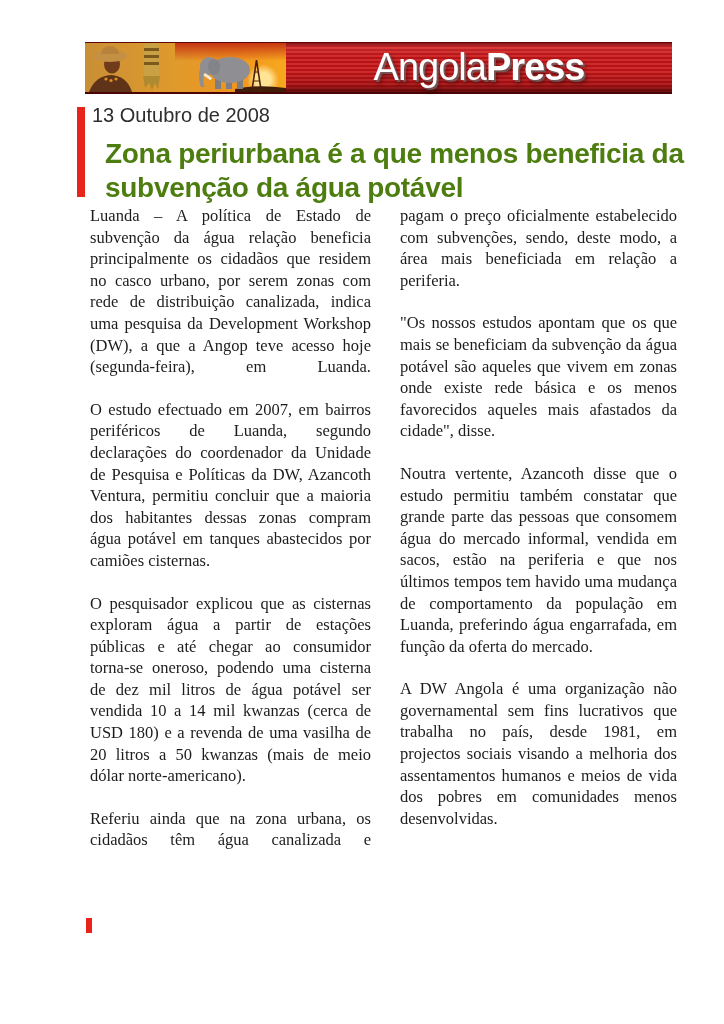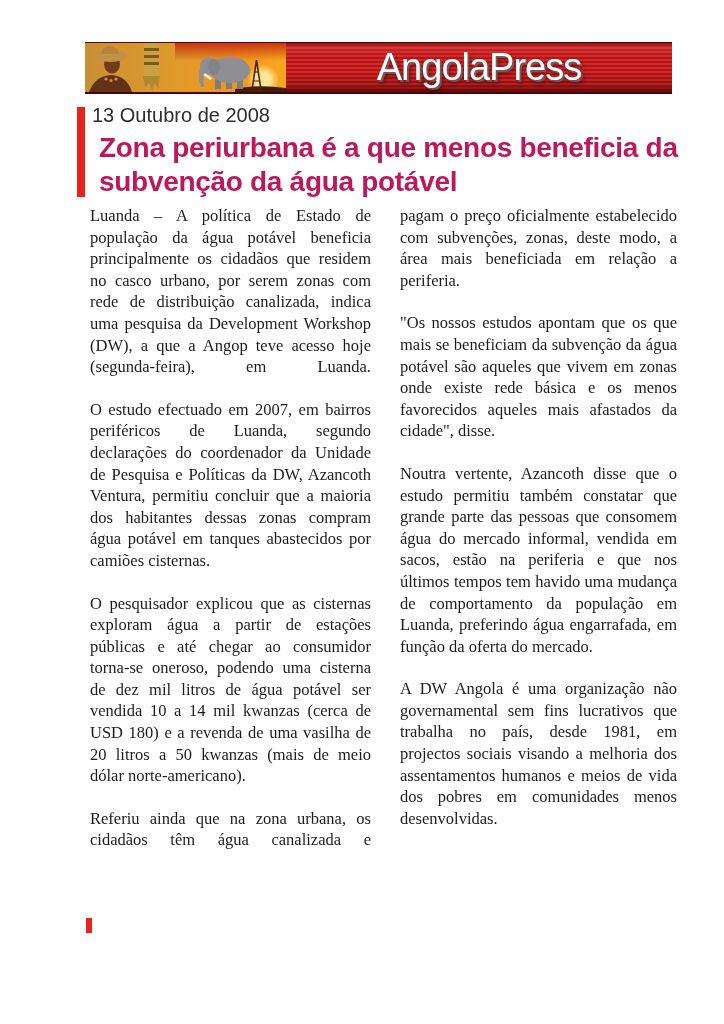--- a/index.html
+++ b/index.html
@@ -18,31 +18,31 @@
   }
   .banner-photo{position:absolute;left:0;top:0;width:201px;height:49px;display:block;}
   .brand{
     position:absolute;left:201px;right:0;top:0;height:100%;
     display:flex;align-items:center;justify-content:center;
     color:#ffffff;font-family:"Liberation Sans",sans-serif;font-size:38px;letter-spacing:-1px;
     text-shadow:2px 2px 0 rgba(110,110,110,.7), 3px 4px 4px rgba(0,0,0,.45);
     white-space:nowrap;
     border-radius:14px;
   }
-  .brand .bold{font-weight:normal;}
+  .brand .bold{font-weight:bold;}
   
   .accent-bar{position:absolute;left:77px;top:107px;width:8px;height:90px;background:#e8231c;}
   .article-date{
     position:absolute;left:92px;top:104px;
     font-family:"Liberation Sans",sans-serif;font-size:20px;color:#2e2e2e;
   }
   .article-headline{
-    position:absolute;left:92px;top:124px;width:586px;margin:7px;
+    position:absolute;left:92px;top:124px;width:586px;margin:13px;
     font-family:"Liberation Sans",sans-serif;font-weight:bold;
-    font-size:28px;line-height:34px;letter-spacing:-0.3px;color:#be185d;
+    font-size:28px;line-height:34px;letter-spacing:-0.3px;color:#4d7c0f;
   }
   
   .article-body{
     position:absolute;left:90px;top:205px;width:587px;
     display:flex;justify-content:space-between;
   }
   .col{width:281px;}
   .col.right{width:277px;}
   .col p{
     margin:0 0 21px 0;
@@ -118,27 +118,27 @@
         <span class="bold">Press</span>
     </div>
   </div>
 
   <div class="accent-bar"></div>
   <div class="article-date">13 Outubro de 2008</div>
   <h1 class="article-headline">Zona periurbana é a que menos beneficia da subvenção da água potável</h1>
 
   <div class="article-body">
     <div class="col left">
-      <p class="justify-last">Luanda – A política de Estado de população da água potável beneficia principalmente os cidadãos que residem no casco urbano, por serem zonas com rede de distribuição canalizada, indica uma pesquisa da Development Workshop (DW), a que a Angop teve acesso hoje (segunda-feira), em Luanda.</p>
+      <p class="justify-last">Luanda – A política de Estado de subvenção da água relação beneficia principalmente os cidadãos que residem no casco urbano, por serem zonas com rede de distribuição canalizada, indica uma pesquisa da Development Workshop (DW), a que a Angop teve acesso hoje (segunda-feira), em Luanda.</p>
       <p>O estudo efectuado em 2007, em bairros periféricos de Luanda, segundo declarações do coordenador da Unidade de Pesquisa e Políticas da DW, Azancoth Ventura, permitiu concluir que a maioria dos habitantes dessas zonas compram água potável em tanques abastecidos por camiões cisternas.</p>
       <p>O pesquisador explicou que as cisternas exploram água a partir de estações públicas e até chegar ao consumidor torna-se oneroso, podendo uma cisterna de dez mil litros de água potável ser vendida 10 a 14 mil kwanzas (cerca de USD 180) e a revenda de uma vasilha de 20 litros a 50 kwanzas (mais de meio dólar norte-americano).</p>
       <p class="justify-last">Referiu ainda que na zona urbana, os cidadãos têm água canalizada e</p>
     </div>
     <div class="col right">
-      <p>pagam o preço oficialmente estabelecido com subvenções, zonas, deste modo, a área mais beneficiada em relação a periferia.</p>
+      <p>pagam o preço oficialmente estabelecido com subvenções, sendo, deste modo, a área mais beneficiada em relação a periferia.</p>
       <p>"Os nossos estudos apontam que os que mais se beneficiam da subvenção da água potável são aqueles que vivem em zonas onde existe rede básica e os menos favorecidos aqueles mais afastados da cidade", disse.</p>
       <p>Noutra vertente, Azancoth disse que o estudo permitiu também constatar que grande parte das pessoas que consomem água do mercado informal, vendida em sacos, estão na periferia e que nos últimos tempos tem havido uma mudança de comportamento da população em Luanda, preferindo água engarrafada, em função da oferta do mercado.</p>
       <p>A DW Angola é uma organização não governamental sem fins lucrativos que trabalha no país, desde 1981, em projectos sociais visando a melhoria dos assentamentos humanos e meios de vida dos pobres em comunidades menos desenvolvidas.</p>
     </div>
   </div>
 
   <div class="end-mark"></div>
 
 </div>
 

